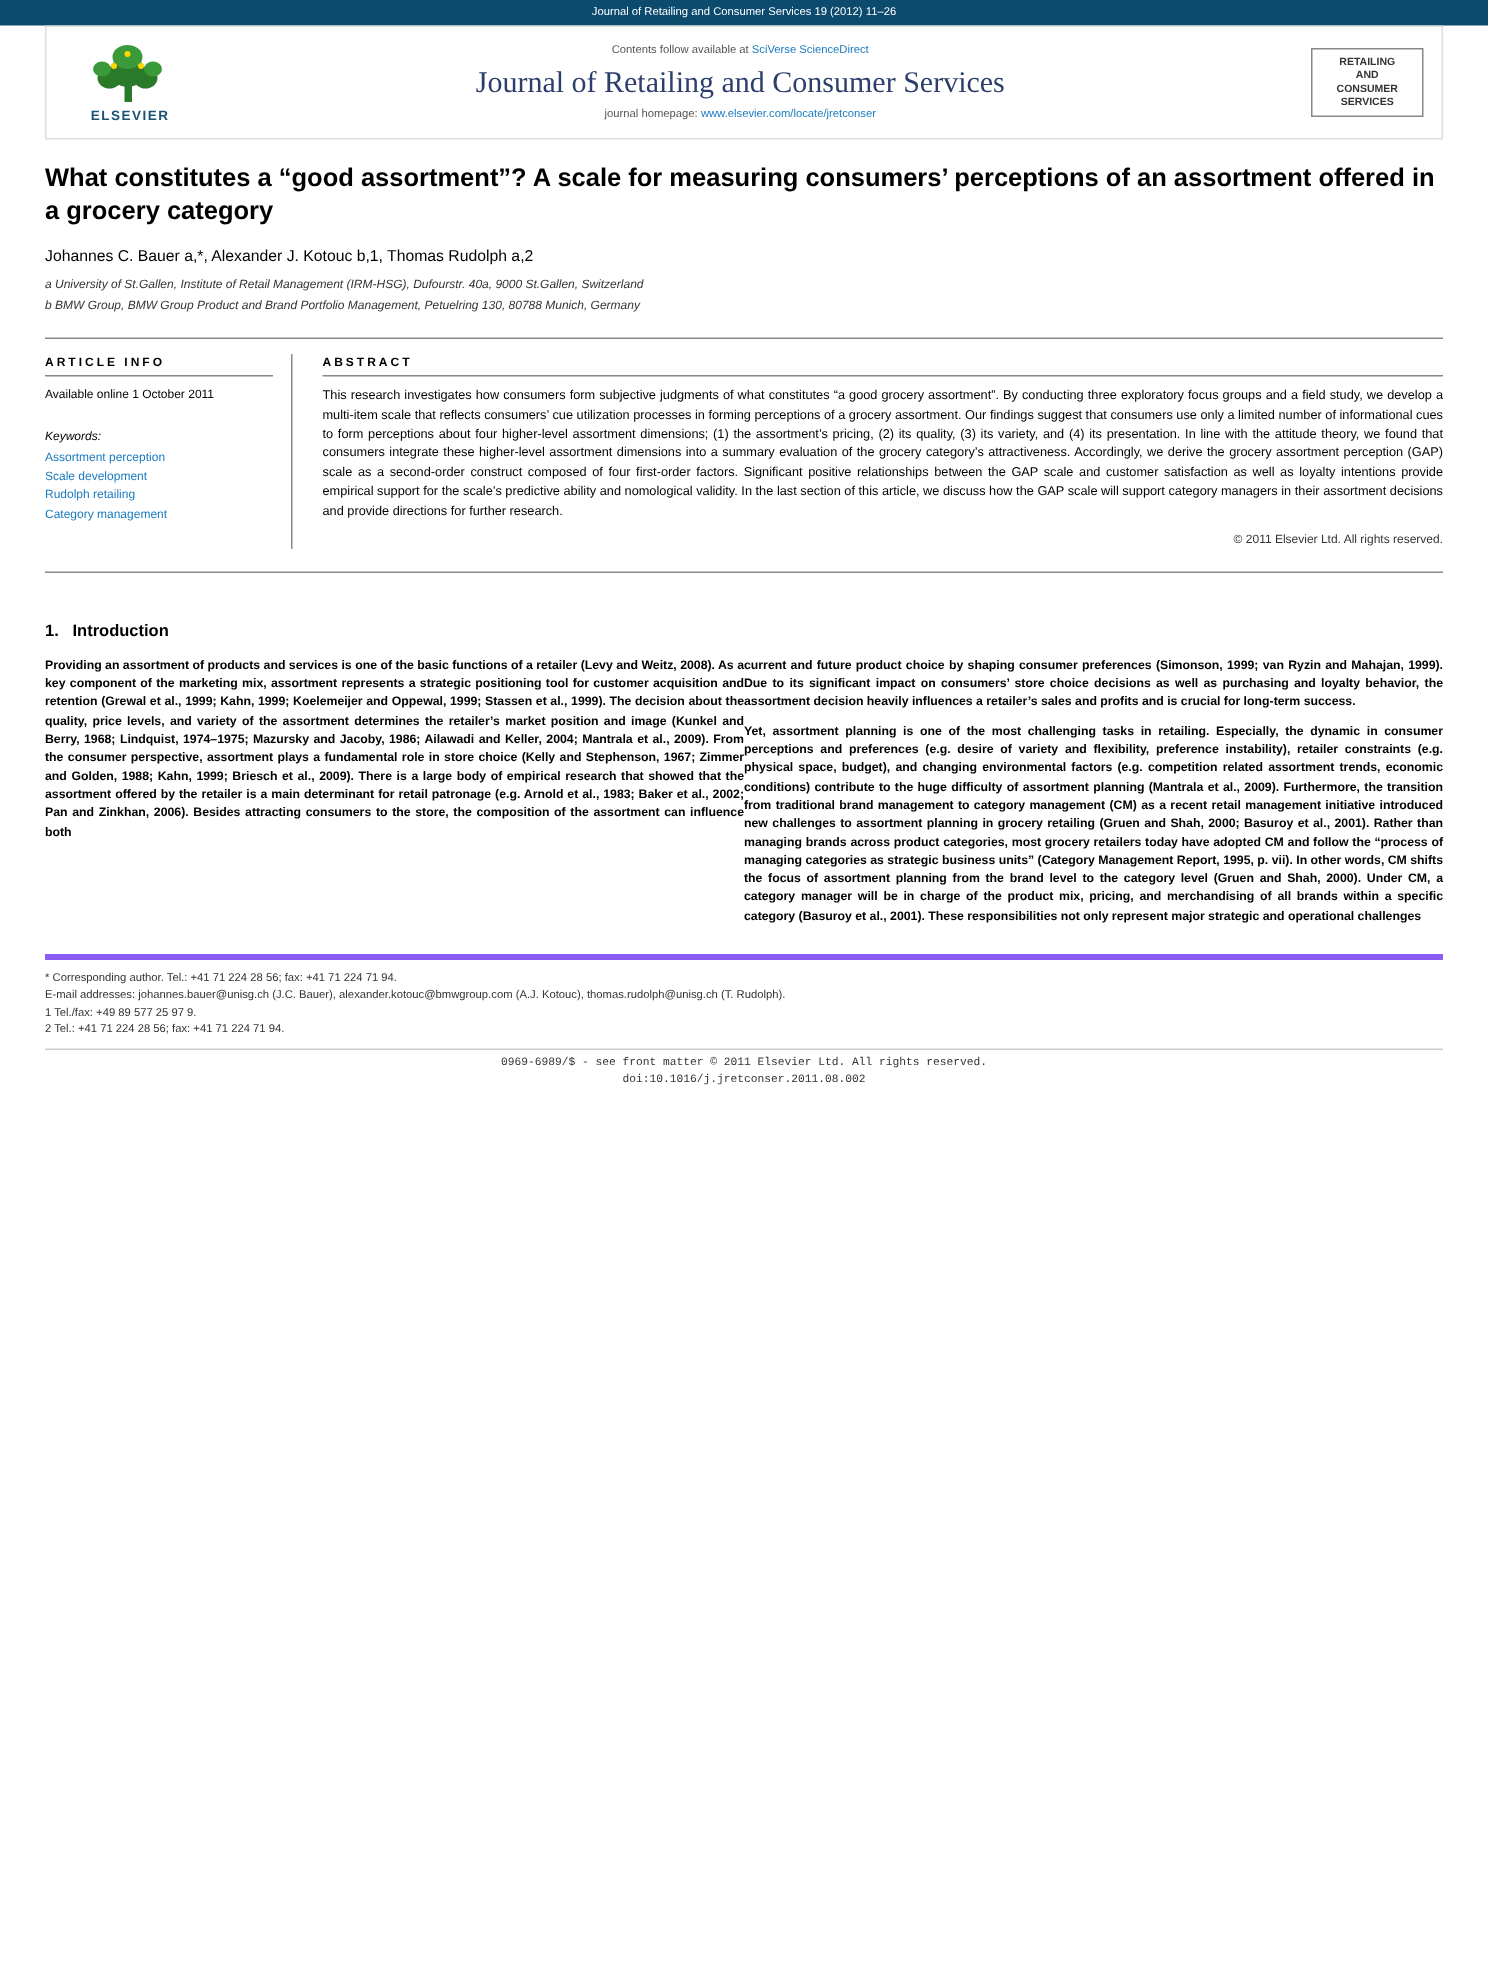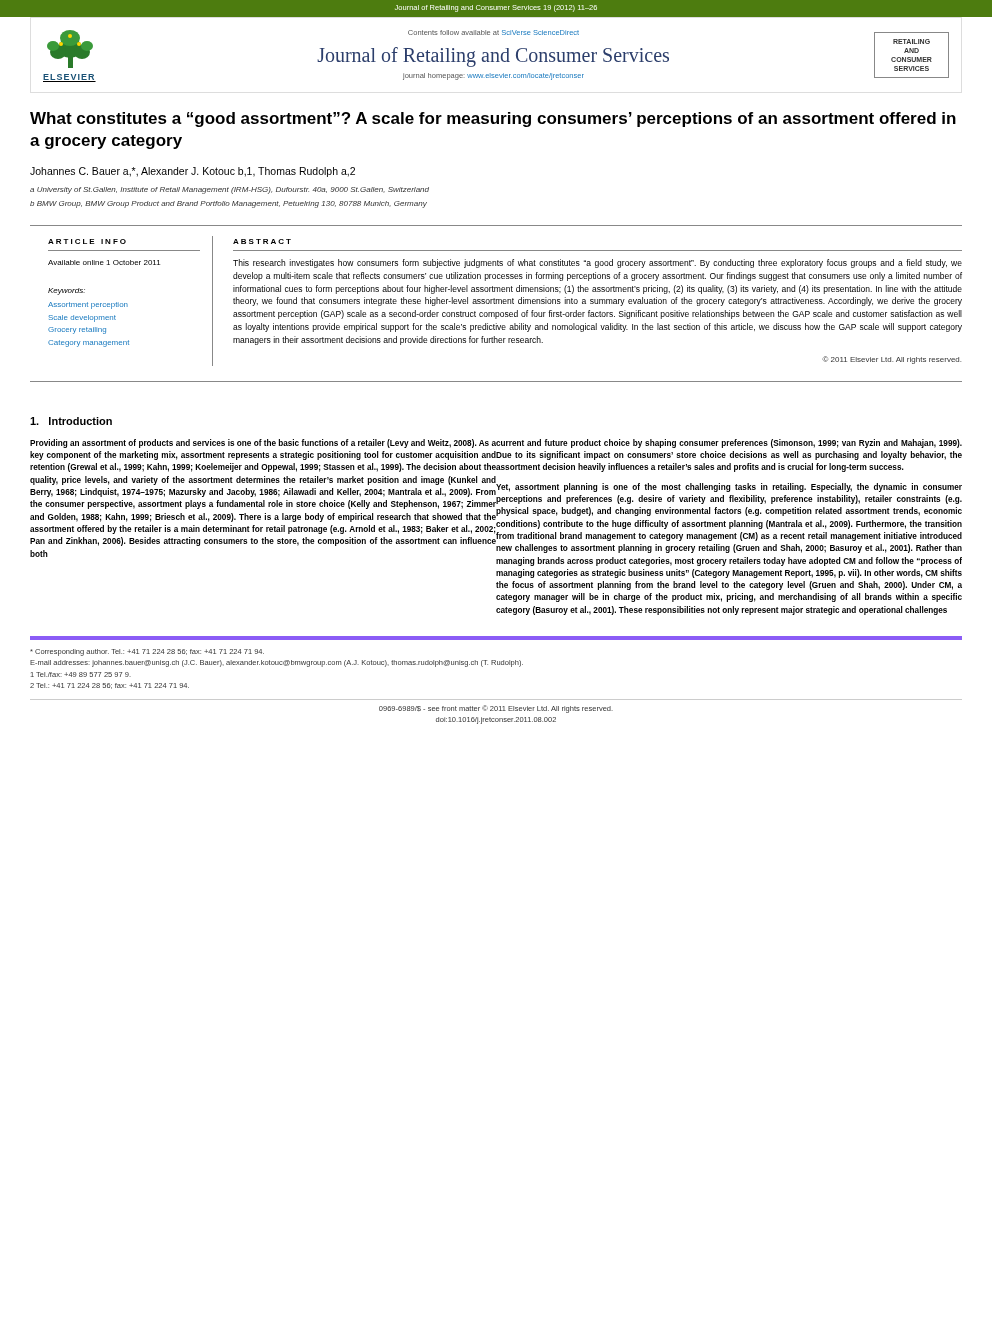--- a/index.html
+++ b/index.html
@@ -8,21 +8,21 @@
       background: #fff;
       color: #000;
       width: 992px;
       min-height: 1323px;
       font-size: 9.5px;
       line-height: 1.45;
     }
 
     
     .top-bar {
-      background: #4d7c0f;
+      background: #0c4a6e;
       color: #fff;
       text-align: center;
       font-size: 7.5px;
       padding: 3px 0;
       font-family: Arial, sans-serif;
     }
 
     
     .journal-header {
       border: 1px solid #ddd;
@@ -34,22 +34,21 @@
     }
 
     .journal-header-left {
       width: 70px;
       flex-shrink: 0;
     }
 
     .elsevier-logo {
       display: flex;
       flex-direction: column;
-      align-items: flex-start;
-      text-decoration: underline;
+      align-items: flex-end;
     }
 
     .elsevier-tree {
       width: 55px;
       height: 45px;
     }
 
     .elsevier-text {
       font-size: 9px;
       font-family: Arial, sans-serif;
@@ -141,21 +140,20 @@
       margin-top: 15px;
       border-top: 1px solid #888;
       padding-top: 10px;
     }
 
     .col-left {
       width: 165px;
       flex-shrink: 0;
       border-right: 1px solid #888;
       padding-right: 12px;
-      margin-left: 18px;
     }
 
     .col-right {
       flex: 1;
     }
 
     .section-label {
       font-size: 8px;
       font-family: Arial, sans-serif;
       letter-spacing: 2px;
@@ -243,21 +241,21 @@
       font-family: Arial, sans-serif;
       line-height: 1.5;
       color: #333;
     }
 
     .footnote-bottom {
       margin-top: 8px;
       border-top: 1px solid #ccc;
       padding-top: 4px;
       font-size: 7.5px;
-      font-family: Liberation Sans, sans-serif;
+      font-family: Liberation Mono, monospace;
       text-align: center;
       color: #333;
     }
   </style>
 </head>
 <body>
 
 <div class="top-bar">
   <span>Journal of Retailing and Consumer Services 19 (2012) 11–26</span>
 </div>
@@ -311,21 +309,21 @@
 
   <div class="two-col">
 
     <div class="col-left">
       <div class="section-label">ARTICLE INFO</div>
       <div class="article-info-item">Available online 1 October 2011</div>
       <br>
       <div class="kw-label">Keywords:</div>
       <div class="kw-item">Assortment perception</div>
       <div class="kw-item">Scale development</div>
-      <div class="kw-item">Grocery retailing</div>
+      <div class="kw-item">Rudolph retailing</div>
       <div class="kw-item">Category management</div>
     </div>
 
     <div class="col-right">
       <div class="section-label">ABSTRACT</div>
       <div class="abstract-text">This research investigates how consumers form subjective judgments of what constitutes “a good grocery assortment”. By conducting three exploratory focus groups and a field study, we develop a multi-item scale that reflects consumers’ cue utilization processes in forming perceptions of a grocery assortment. Our findings suggest that consumers use only a limited number of informational cues to form perceptions about four higher-level assortment dimensions; (1) the assortment’s pricing, (2) its quality, (3) its variety, and (4) its presentation. In line with the attitude theory, we found that consumers integrate these higher-level assortment dimensions into a summary evaluation of the grocery category’s attractiveness. Accordingly, we derive the grocery assortment perception (GAP) scale as a second-order construct composed of four first-order factors. Significant positive relationships between the GAP scale and customer satisfaction as well as loyalty intentions provide empirical support for the scale’s predictive ability and nomological validity. In the last section of this article, we discuss how the GAP scale will support category managers in their assortment decisions and provide directions for further research.</div>
       <div class="copyright-line">© 2011 Elsevier Ltd. All rights reserved.</div>
     </div>
   </div>
 

